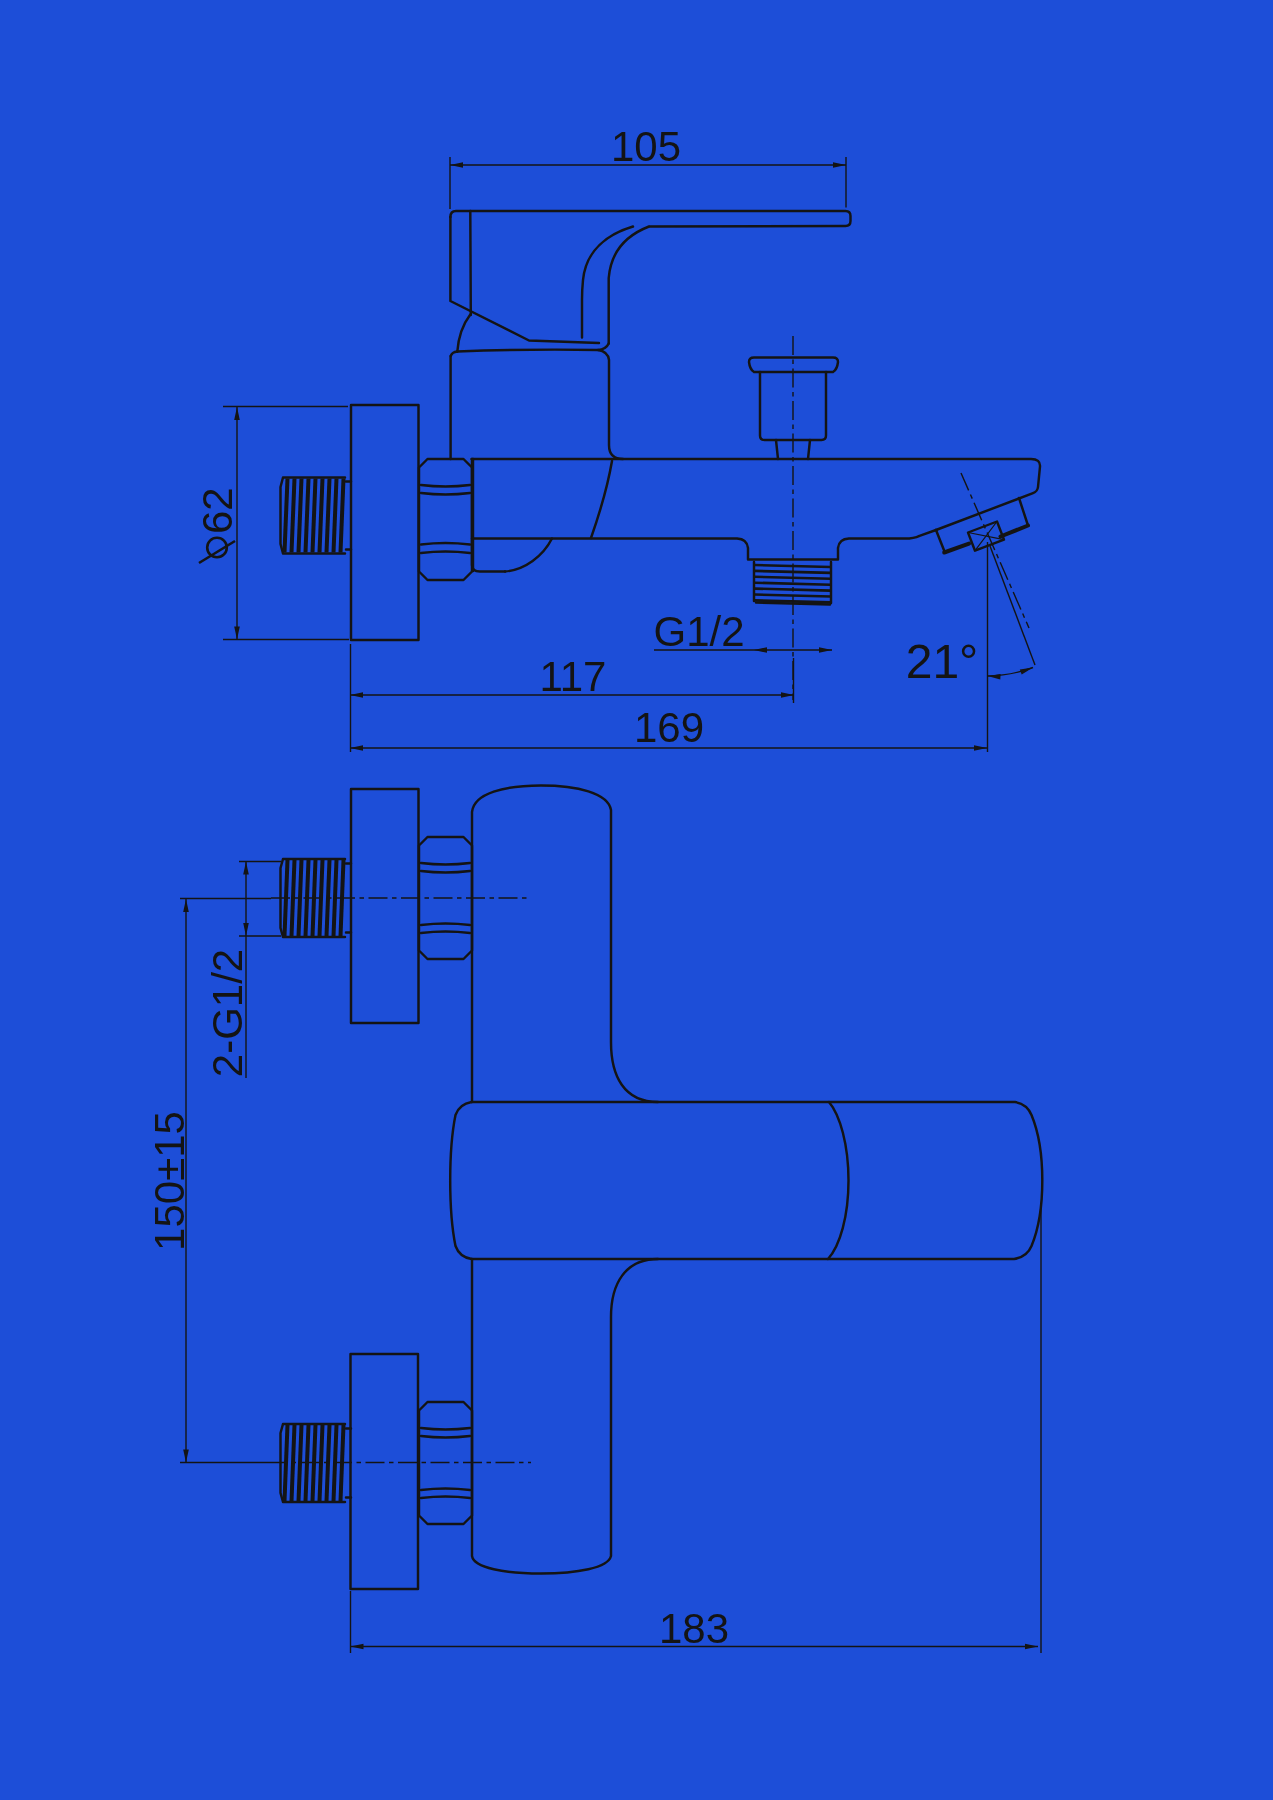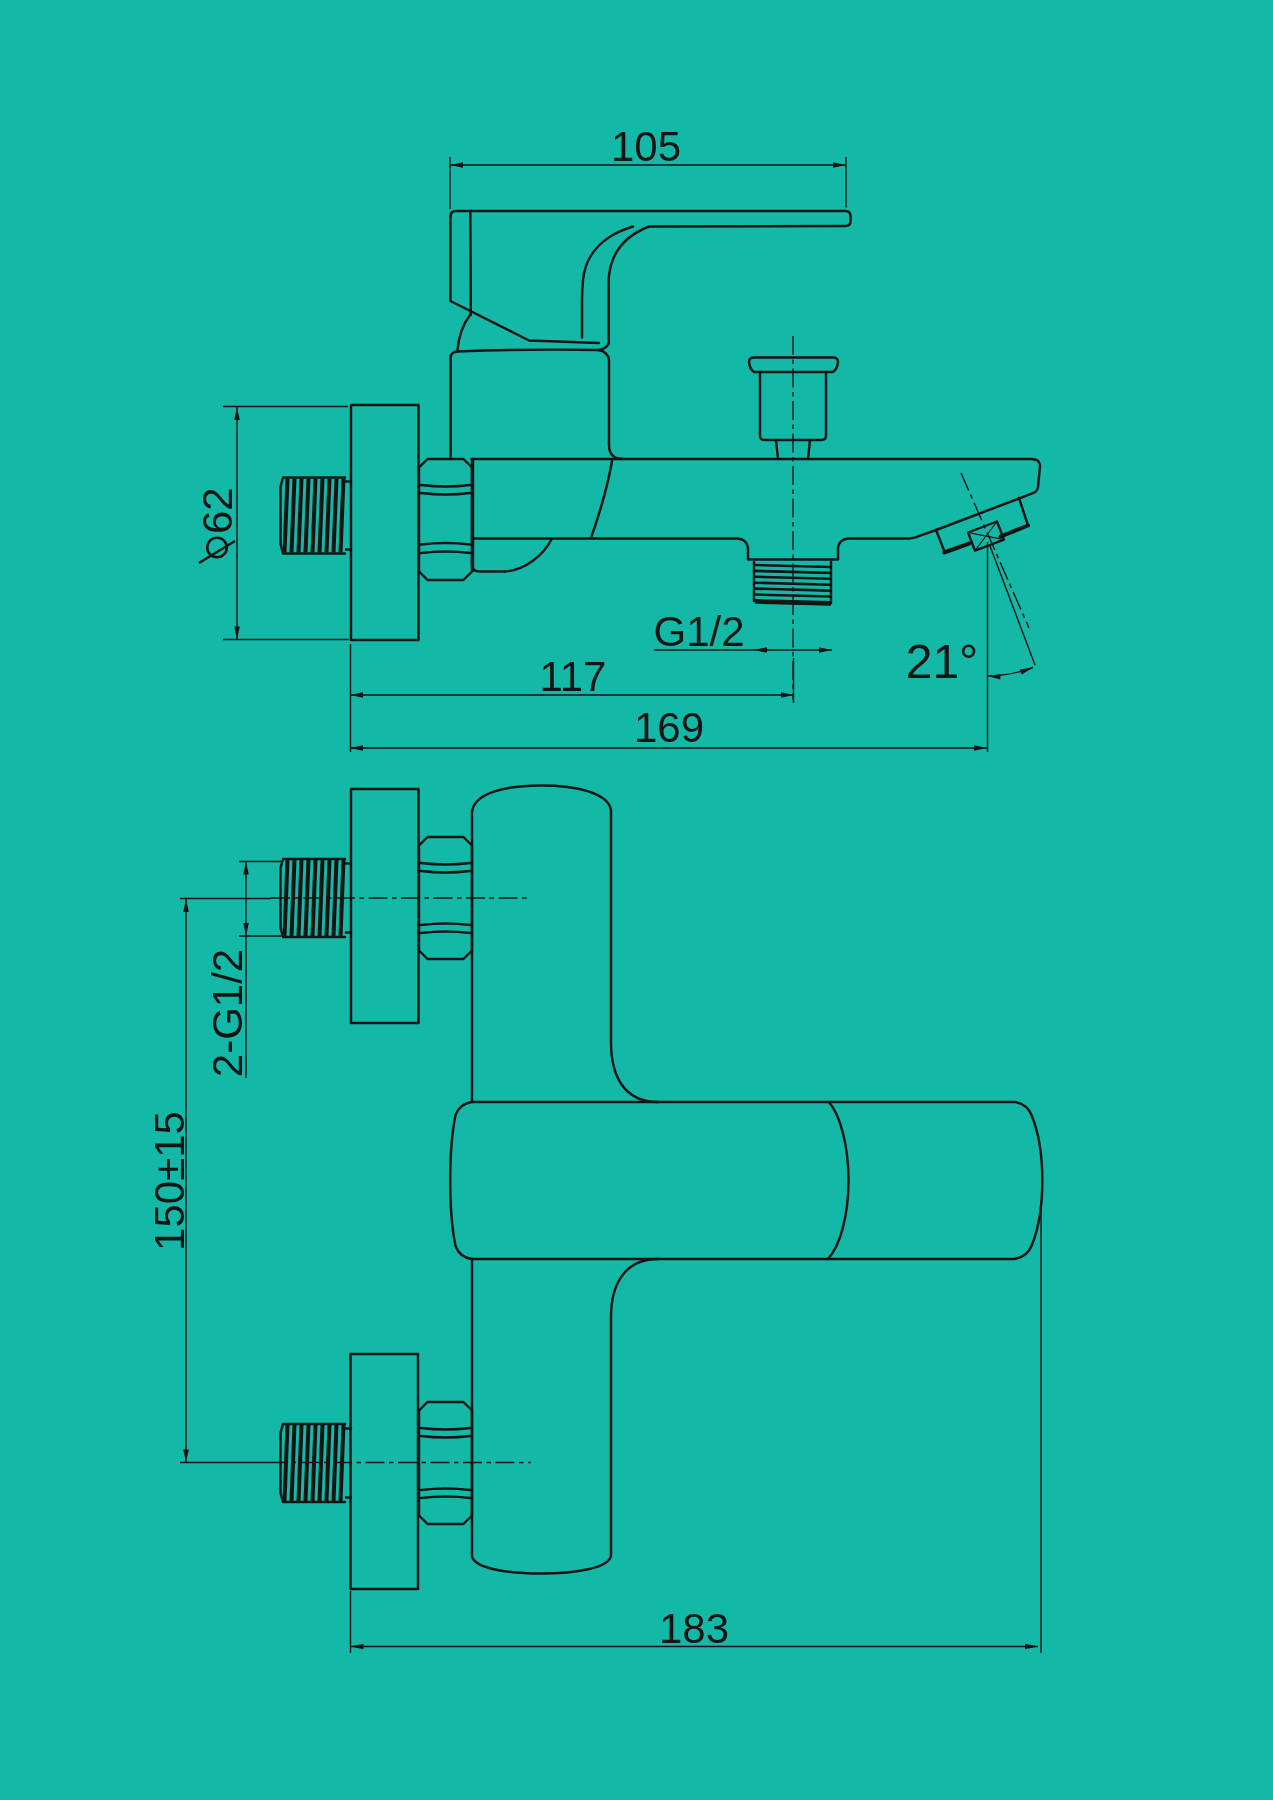--- a/index.html
+++ b/index.html
@@ -1,16 +1,16 @@
 <!DOCTYPE html>
 <html><head>
 <meta charset="utf-8">
 <style>
   html,body{margin:0;padding:0;background:#fff;}
-  .page{width:1273px;height:1800px;position:relative;background:#14b8a6;}
+  .page{width:1273px;height:1800px;position:relative;background:#1d4ed8;}
   svg{position:absolute;top:0;left:0;}
   text{font-family:"Liberation Sans",sans-serif;fill:#141414;}
 </style>
 </head>
 <body>
 <div class="page">
 <svg width="1273" height="1800" viewBox="0 0 1273 1800">
 <defs>
 </defs>
 <g id="thick" fill="none" stroke="#141414" stroke-width="2.45" stroke-linecap="round" stroke-linejoin="round">

